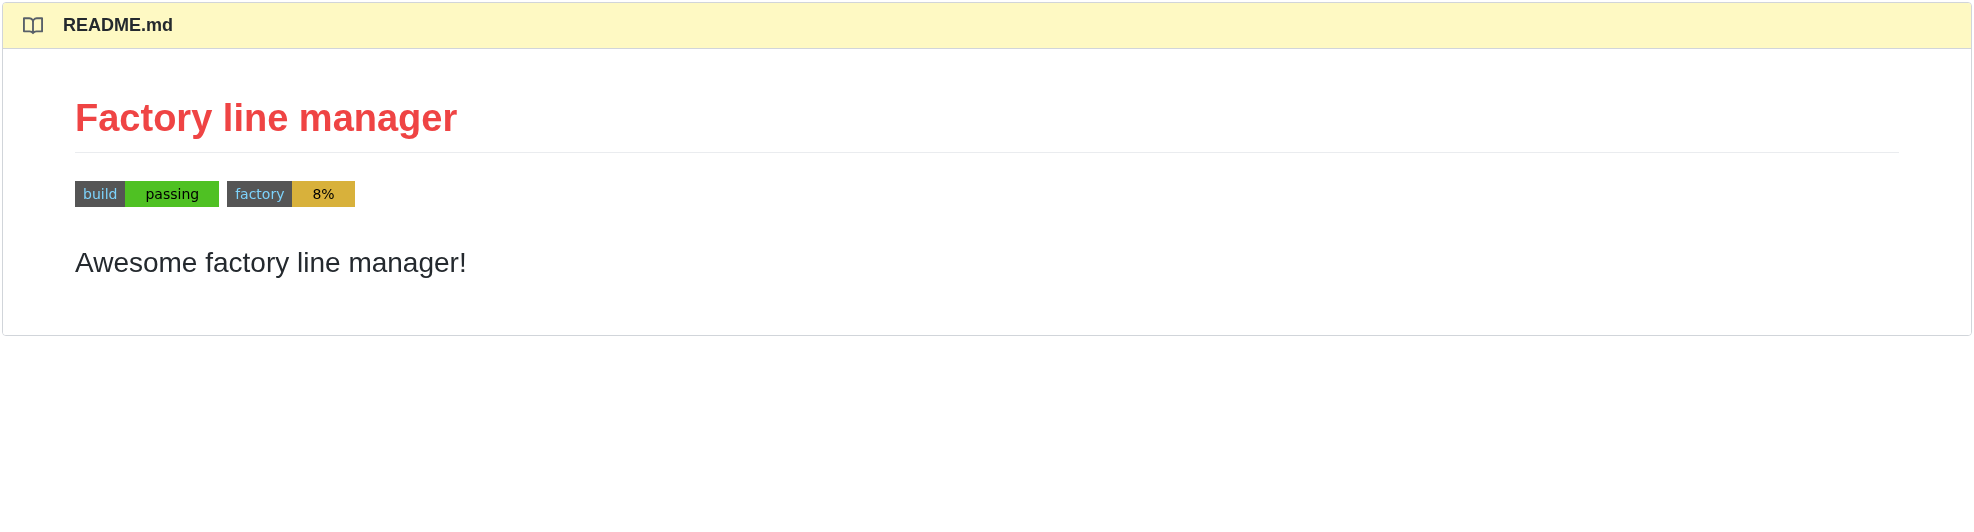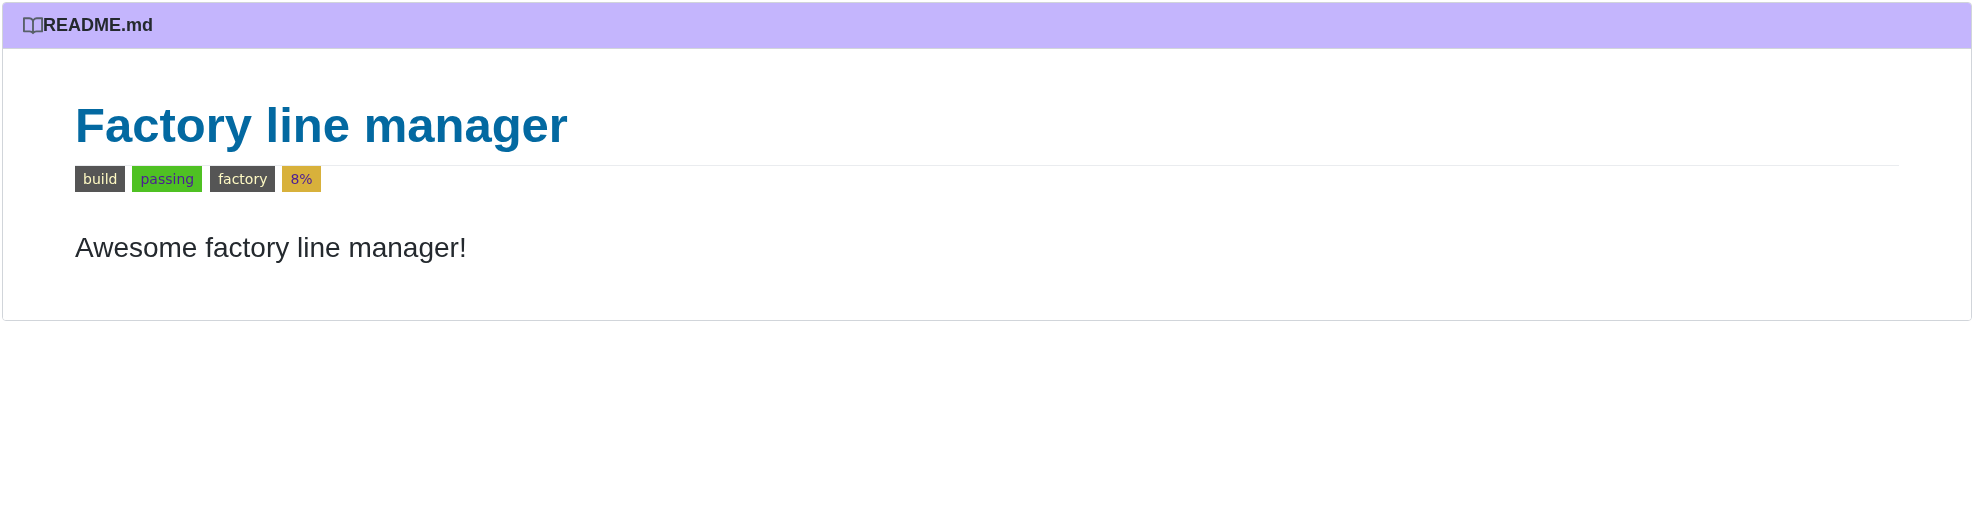--- a/index.html
+++ b/index.html
@@ -12,73 +12,73 @@
       background: #ffffff;
       color: #24292e;
       padding: 2px;
     }
     .readme-box {
       border: 1px solid #d1d5da;
       border-radius: 4px;
       overflow: hidden;
     }
     .readme-header {
-      background: #c4b5fd;
+      background: #fef9c3;
       border-bottom: 1px solid #d1d5da;
       padding: 12px 20px;
       display: flex;
       align-items: center;
-      gap: 0;
+      gap: 20px;
     }
     .readme-header .book-icon {
       display: inline-flex;
       align-items: center;
       color: #586069;
     }
     .readme-filename {
       font-weight: 600;
       font-size: 18px;
       color: #24292e;
     }
     .readme-content {
       padding: 48px 72px 56px 72px;
       background: #ffffff;
     }
     .readme-title {
-      font-size: 49px;
+      font-size: 38px;
       font-weight: 600;
-      color: #0369a1;
+      color: #ef4444;
       padding-bottom: 12px;
       border-bottom: 1px solid #eaecef;
+      margin-bottom: 28px;
     }
     .badges-row {
       display: flex;
       gap: 8px;
       margin-bottom: 40px;
     }
     .badge {
       display: inline-flex;
       font-family: "DejaVu Sans", Verdana, Geneva, sans-serif;
       font-size: 14px;
       line-height: 1;
       height: 26px;
     }
     .badge .badge-left {
       background: #555555;
-      color: #fef9c3;
+      color: #7dd3fc;
       padding: 6px 8px;
       display: flex;
       align-items: center;
     }
     .badge .badge-right {
-      color: #4c1d95;
-      padding: 6px 8px;
+      color: #000000;
+      padding: 6px 20px;
       display: flex;
       align-items: center;
-      margin-left: 7px;
     }
     .badge-build .badge-right {
       background: #4fc123;
     }
     .badge-coverage .badge-right {
       background: #d8b13b;
     }
     .readme-description {
       font-size: 28px;
       color: #24292e;

